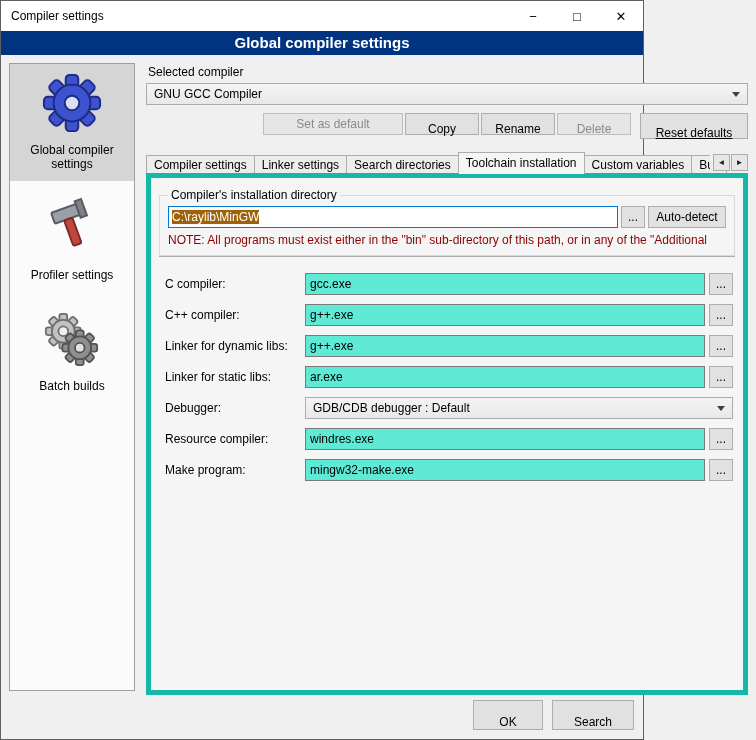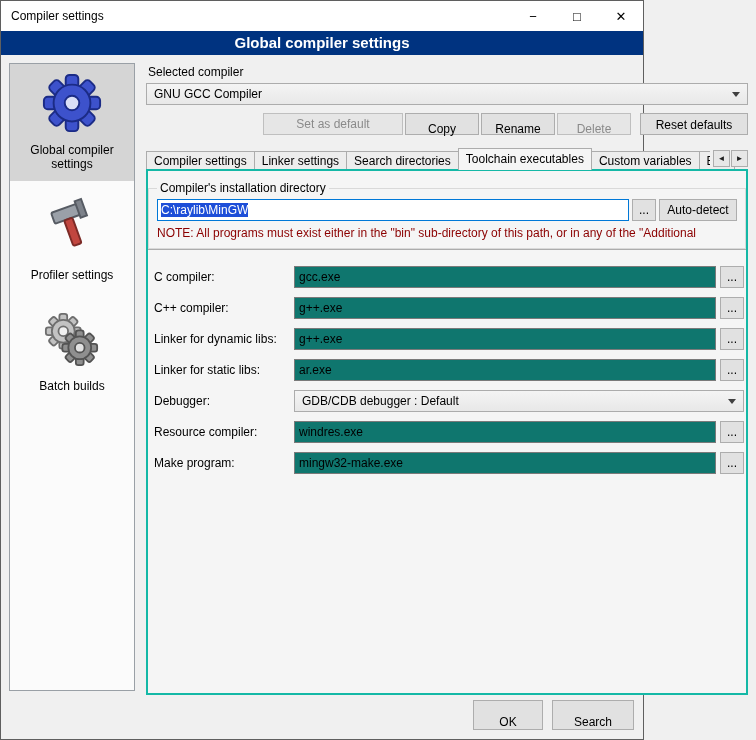--- a/index.html
+++ b/index.html
@@ -24,46 +24,46 @@
   .main { position:absolute; top:62px; left:145px; width:602px; bottom:44px; display:flex; flex-direction:column; }
   .sc-label { margin:2px 0 4px 2px; }
   .combobox { height:22px; border:1px solid #ACACAC; background:linear-gradient(#F4F4F4,#E8E8E8); display:flex; align-items:center; padding:0 7px; }
   .combobox .val { flex:1; overflow:hidden; white-space:nowrap; }
   .chevron { width:0; height:0; border-left:4px solid transparent; border-right:4px solid transparent; border-top:5px solid #404040; margin-left:6px; flex:0 0 auto; }
   .btnrow { display:flex; justify-content:flex-end; gap:2px; margin-top:8px; }
   .wbtn { height:22px; border:1px solid #ADADAD; background:#E1E1E1; font-family:inherit; font-size:12px; padding:14px 10px; color:#000; }
   .wbtn.disabled { color:#8a8a8a; border-color:#BFBFBF; background:#E6E6E6; }
   .w-setdef { width:140px; padding:0; }
   .w-copy, .w-rename, .w-del { width:74px; padding:8px; }
-  .w-reset { width:108px; padding:4px; margin-left:7px; }
+  .w-reset { width:108px; padding:12px; margin-left:7px;text-decoration:underline; }
   
   .tabstrip { margin-top:13px; height:21px; display:flex; align-items:flex-end; position:relative; z-index:2; }
   .tab { flex:0 0 auto; height:18px; line-height:18px; padding:0 7px; border:1px solid #ACACAC; border-bottom:none; background:#EDEDED; margin-right:-1px; white-space:nowrap; font-family:inherit; font-size:12px; }
   .tab.active { height:22px; line-height:21px; background:#F5F5F5; margin-bottom:-1px; position:relative; z-index:3; }
   .tab.clipped { max-width:38px; overflow:hidden; }
   .tab-arrows { position:absolute; right:0; bottom:2px; display:flex; gap:1px; background:#F0F0F0; padding-left:3px; z-index:4; }
   .arrow-btn { width:17px; height:17px; border:1px solid #ADADAD; background:#E7E7E7; font-size:8px; padding:0; font-family:inherit; color:#222; }
   
-  .panel { flex:1; border:2px solid #14b8a6; background:#F5F5F5; padding:8px 0 10px; position:relative; z-index:1; }
+  .panel { flex:1; border:5px solid #14b8a6; background:#F5F5F5; padding:8px 8px 10px; position:relative; z-index:1; }
   fieldset { border:1px solid #D9D9D9; margin:2px 0 0 0; padding:2px 8px 8px; }
   legend { padding:0 3px; font-size:12px; }
   .dir-row { display:flex; gap:3px; margin-top:2px; }
   .textbox { flex:1; height:22px; background:#fff; border:1px solid #0078D7; display:flex; align-items:center; padding:0 3px; overflow:hidden; white-space:nowrap; }
-  .textbox .sel { background:#1d4ed8; color:#fff; }
+  .textbox .sel { background:#a16207; color:#fff; }
   .browse { width:24px; height:22px; padding:0; flex:0 0 auto; }
   .autodetect { width:78px; height:22px; padding:0; flex:0 0 auto; }
   .note { color:#8B0000; margin-top:5px; white-space:nowrap; overflow:hidden; }
   
   .inner-tabs { display:flex; margin-top:14px; height:21px; align-items:flex-end; position:relative; z-index:2; }
   .itab { height:18px; line-height:18px; padding:0 8px; border:1px solid #ACACAC; border-bottom:none; background:#EDEDED; margin-right:-1px; white-space:nowrap; }
   .itab.active { height:22px; line-height:21px; background:#F5F5F5; margin-bottom:-1px; position:relative; z-index:3; }
   .inner-content { border-top:1px solid #ACACAC; padding:16px 2px 0 6px; position:relative; z-index:1; }
   .form-row { display:flex; align-items:center; margin-bottom:9px; }
   .form-label { width:140px; flex:0 0 auto; }
-  .win-input { flex:1; height:22px; border:1px solid #7A7A7A; background:#0f766e; font-family:inherit; font-size:12px; padding:0 4px; color:#000; }
+  .win-input { flex:1; height:22px; border:1px solid #7A7A7A; background:#5eead4; font-family:inherit; font-size:12px; padding:0 4px; color:#000; }
   .browse-sm { width:24px; height:22px; padding:0; margin-left:4px; flex:0 0 auto; }
   .row-combo { flex:1; }
   
   .footer { position:absolute; right:9px; bottom:9px; display:flex; gap:9px; }
   .btn-ok { width:70px; }
   .btn-cancel { width:82px; }
 </style>
 </head>
 <body>
 
@@ -146,21 +146,21 @@
       <button class="wbtn w-copy">Copy</button>
       <button class="wbtn w-rename">Rename</button>
       <button class="wbtn w-del disabled">Delete</button>
       <button class="wbtn w-reset">Reset defaults</button>
     </div>
 
     <div class="tabstrip">
       <div class="tab">Compiler settings</div>
       <div class="tab">Linker settings</div>
       <div class="tab">Search directories</div>
-      <div class="tab active">Toolchain executables</div>
+      <div class="tab active">Toolchain installation</div>
       <div class="tab">Custom variables</div>
       <div class="tab clipped">Buil</div>
       <div class="tab-arrows">
         <button class="arrow-btn"><span>◄</span></button>
         <button class="arrow-btn"><span>►</span></button>
       </div>
     </div>
 
     <div class="panel">
 

